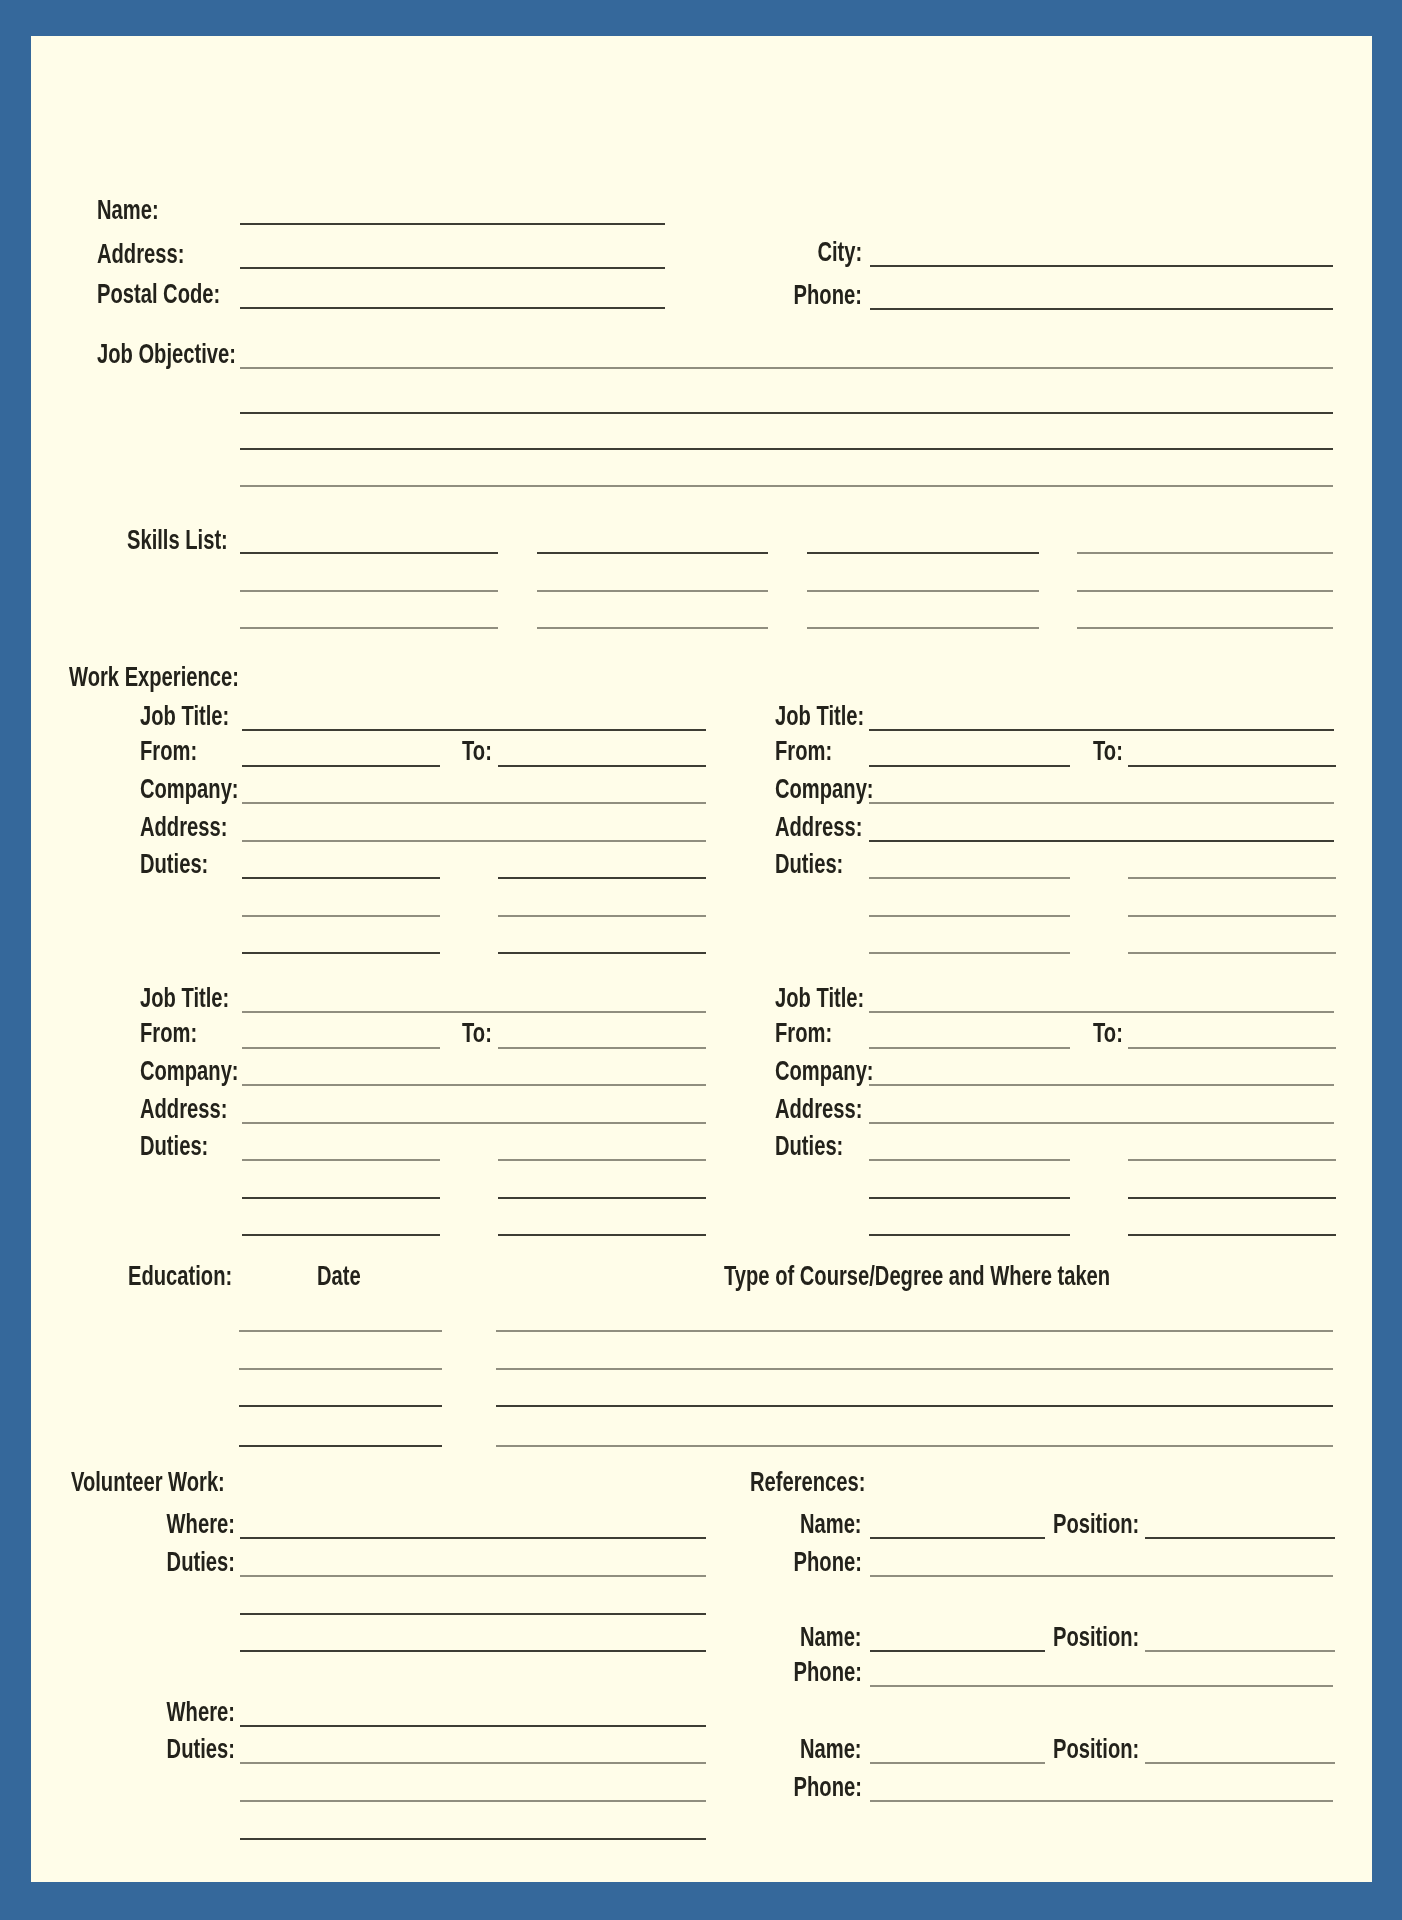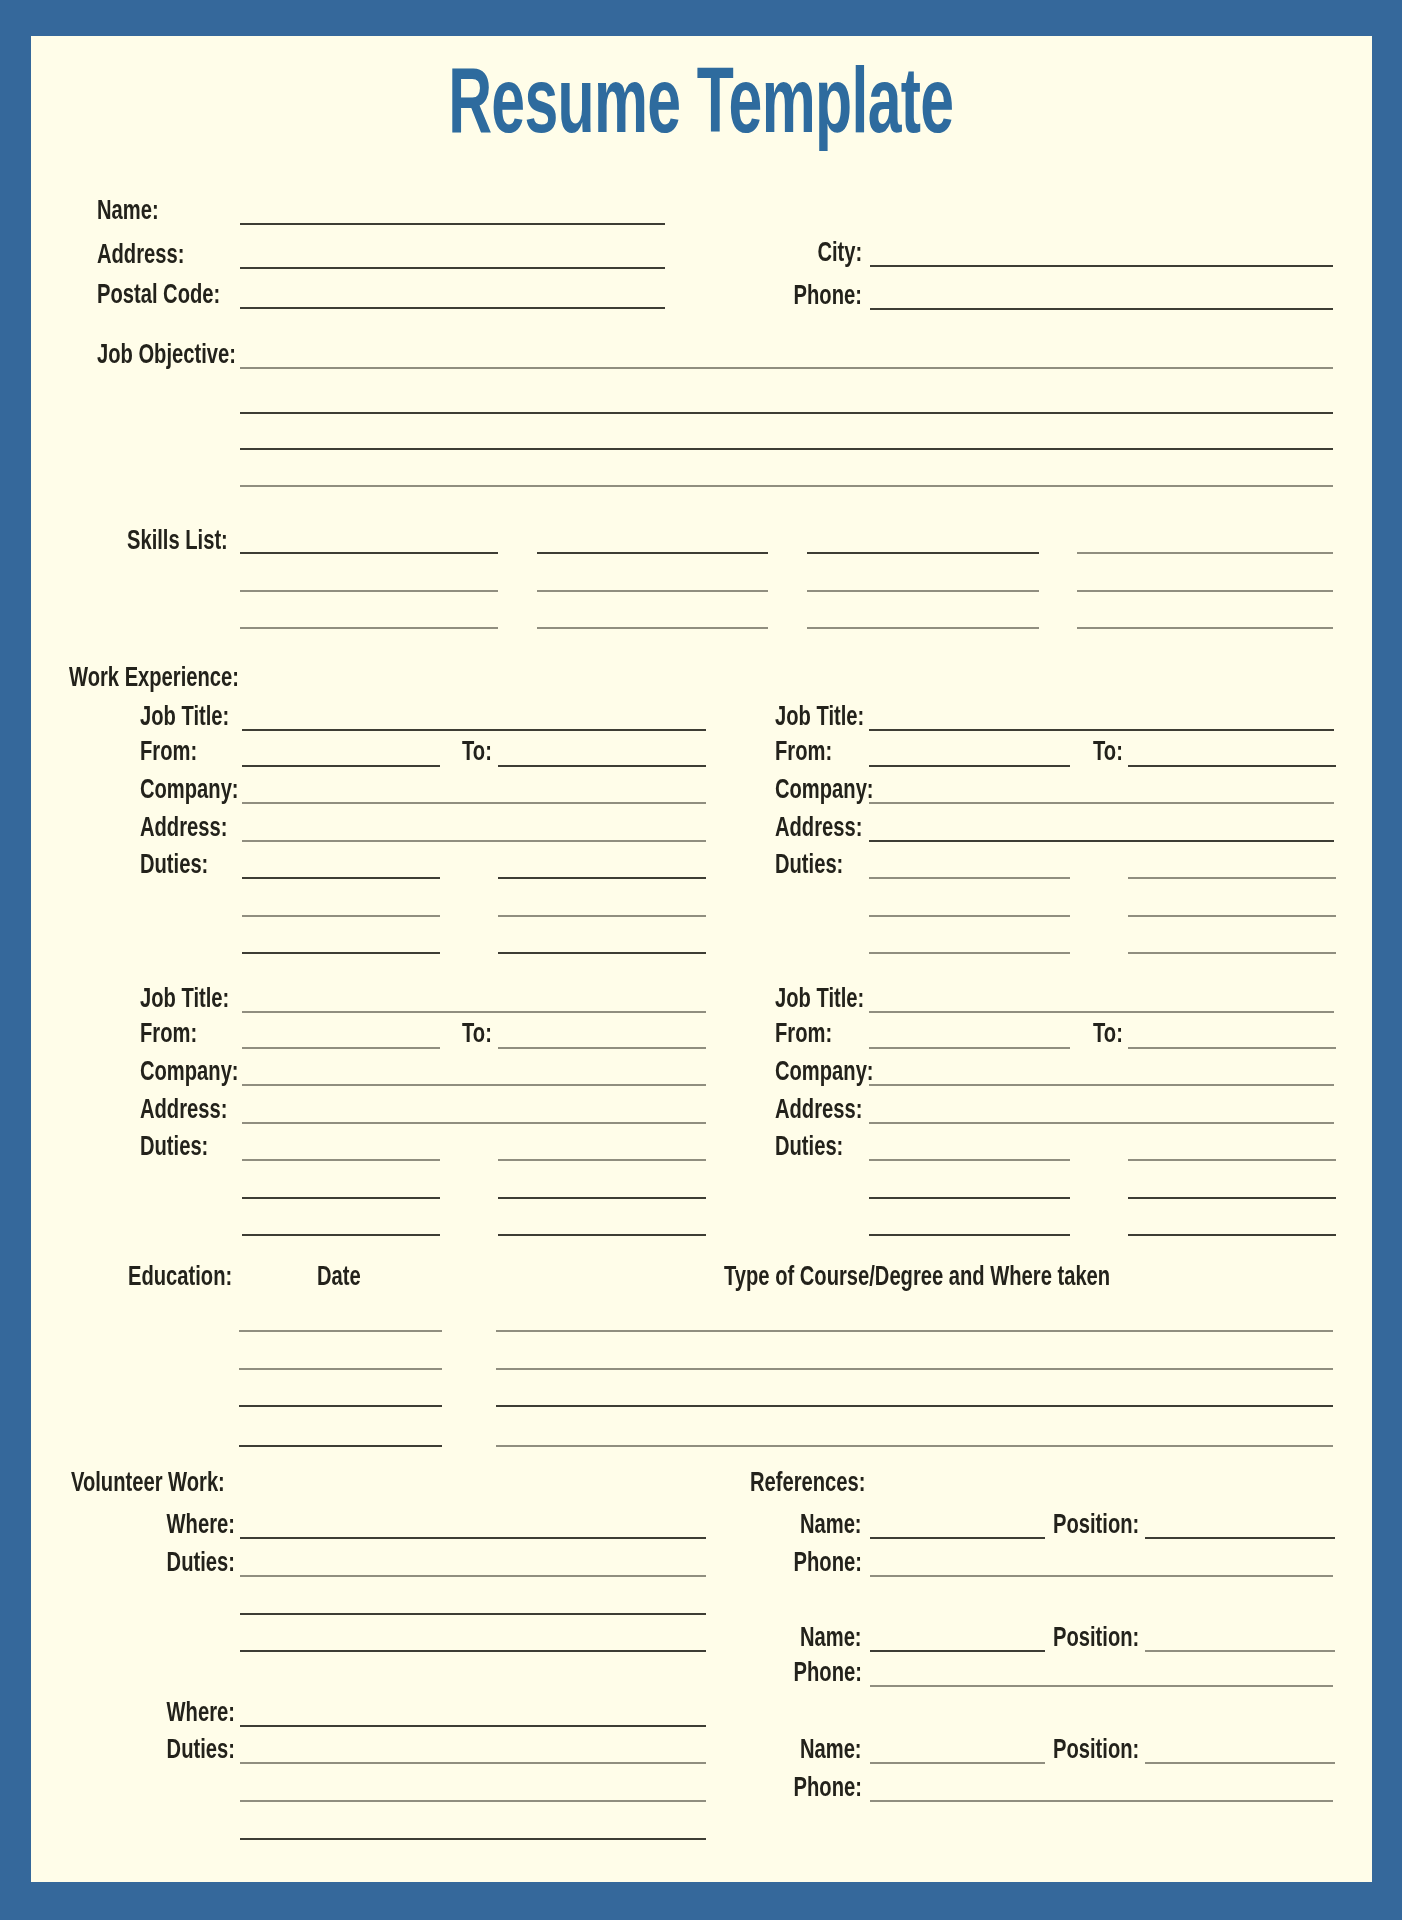--- a/index.html
+++ b/index.html
@@ -15,21 +15,20 @@
   .ln{position:absolute;display:block;height:2px;background:#3E3D34;}
   .ln.g{background:#908E7F;}
   .job{position:absolute;left:0;width:1392px;height:270px;}
 </style>
 </head>
 <body>
 
 <div class="page">
   <div class="paper"></div>
 
-  <div class="title"><span>Resume Template</span></div>
 
   <b class="lbl" style="left:97px;top:196px">Name:</b>
   <i class="ln" style="left:240px;top:223px;width:425px"></i>
   <b class="lbl" style="left:97px;top:240px">Address:</b>
   <i class="ln" style="left:240px;top:267px;width:425px"></i>
   <b class="lbl" style="left:97px;top:280px">Postal Code:</b>
   <i class="ln" style="left:240px;top:307px;width:425px"></i>
   <b class="lbl r" style="right:540px;top:238px">City:</b>
   <i class="ln" style="left:870px;top:265px;width:463px"></i>
   <b class="lbl r" style="right:540px;top:281px">Phone:</b>

